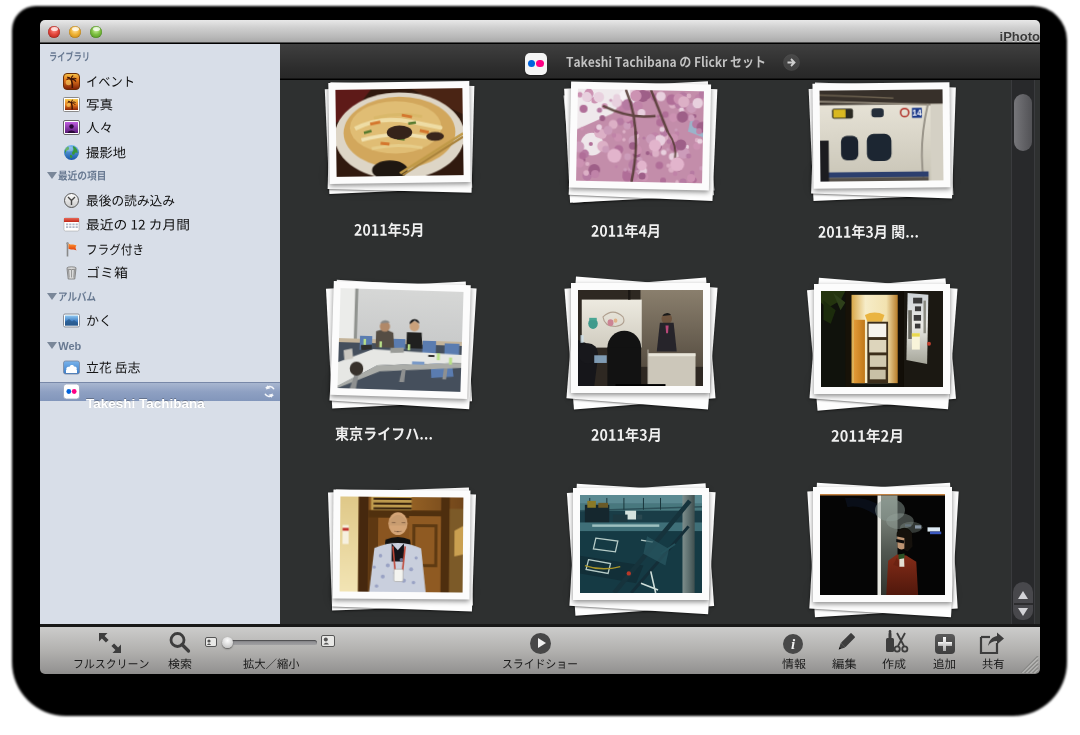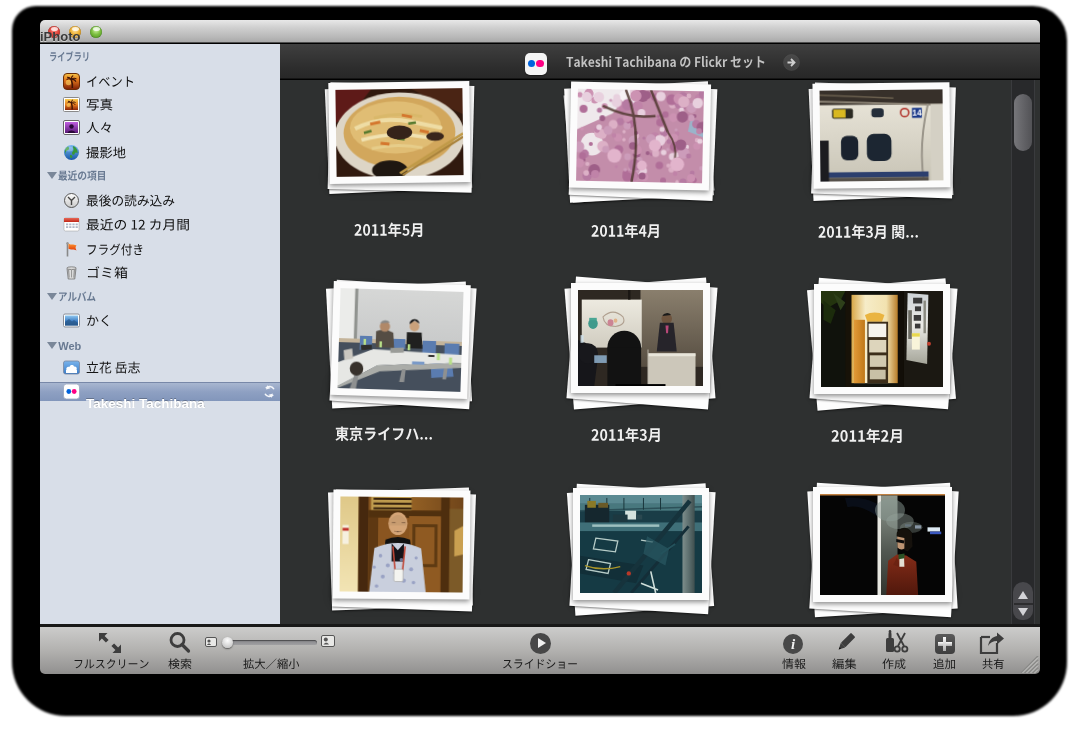--- a/index.html
+++ b/index.html
@@ -33,21 +33,21 @@
 <div id="titlebar">
 <div class="tl" id="tlr">
         <i></i>
       </div>
       <div class="tl" id="tly">
         <i></i>
       </div>
       <div class="tl" id="tlg">
         <i></i>
       </div>
-<div class="ab" style="left:0;top:9px;width:1000px;text-align:left;font-size:13px;font-weight:bold;color:#3a3a3a;text-shadow:0 1px 0 rgba(255,255,255,.5)">iPhoto</div>
+<div class="ab" style="left:0;top:9px;width:1000px;text-align:right;font-size:13px;font-weight:bold;color:#3a3a3a;text-shadow:0 1px 0 rgba(255,255,255,.5)">iPhoto</div>
 </div>
 <div id="sidebar"></div>
 <div id="chead"></div>
 <div id="photos"></div>
 <div id="tbsep"></div>
 <div id="toolbar"></div>
 <div class="ab" style="left:0;top:0;width:288px;height:604px;overflow:hidden">
       <svg style="position:absolute;left:9.0px;top:30.8px" width="41.0" height="11.0" viewBox="0 -880 5000 1000" preserveAspectRatio="none">
         <g transform="scale(1,-1)" fill="#697a92">
           <path d="M223 767V638C252 640 295 641 327 641C387 641 654 641 710 641C746 641 793 640 820 638V767C792 763 743 762 712 762C654 762 390 762 327 762C293 762 251 763 223 767ZM904 477 815 532C801 526 774 522 742 522C673 522 316 522 247 522C216 522 173 525 131 528V398C173 402 223 403 247 403C337 403 679 403 730 403C712 347 681 285 627 230C551 152 431 86 281 55L380 -58C508 -22 636 46 737 158C812 241 855 338 885 435C889 446 897 464 904 477Z"></path>

